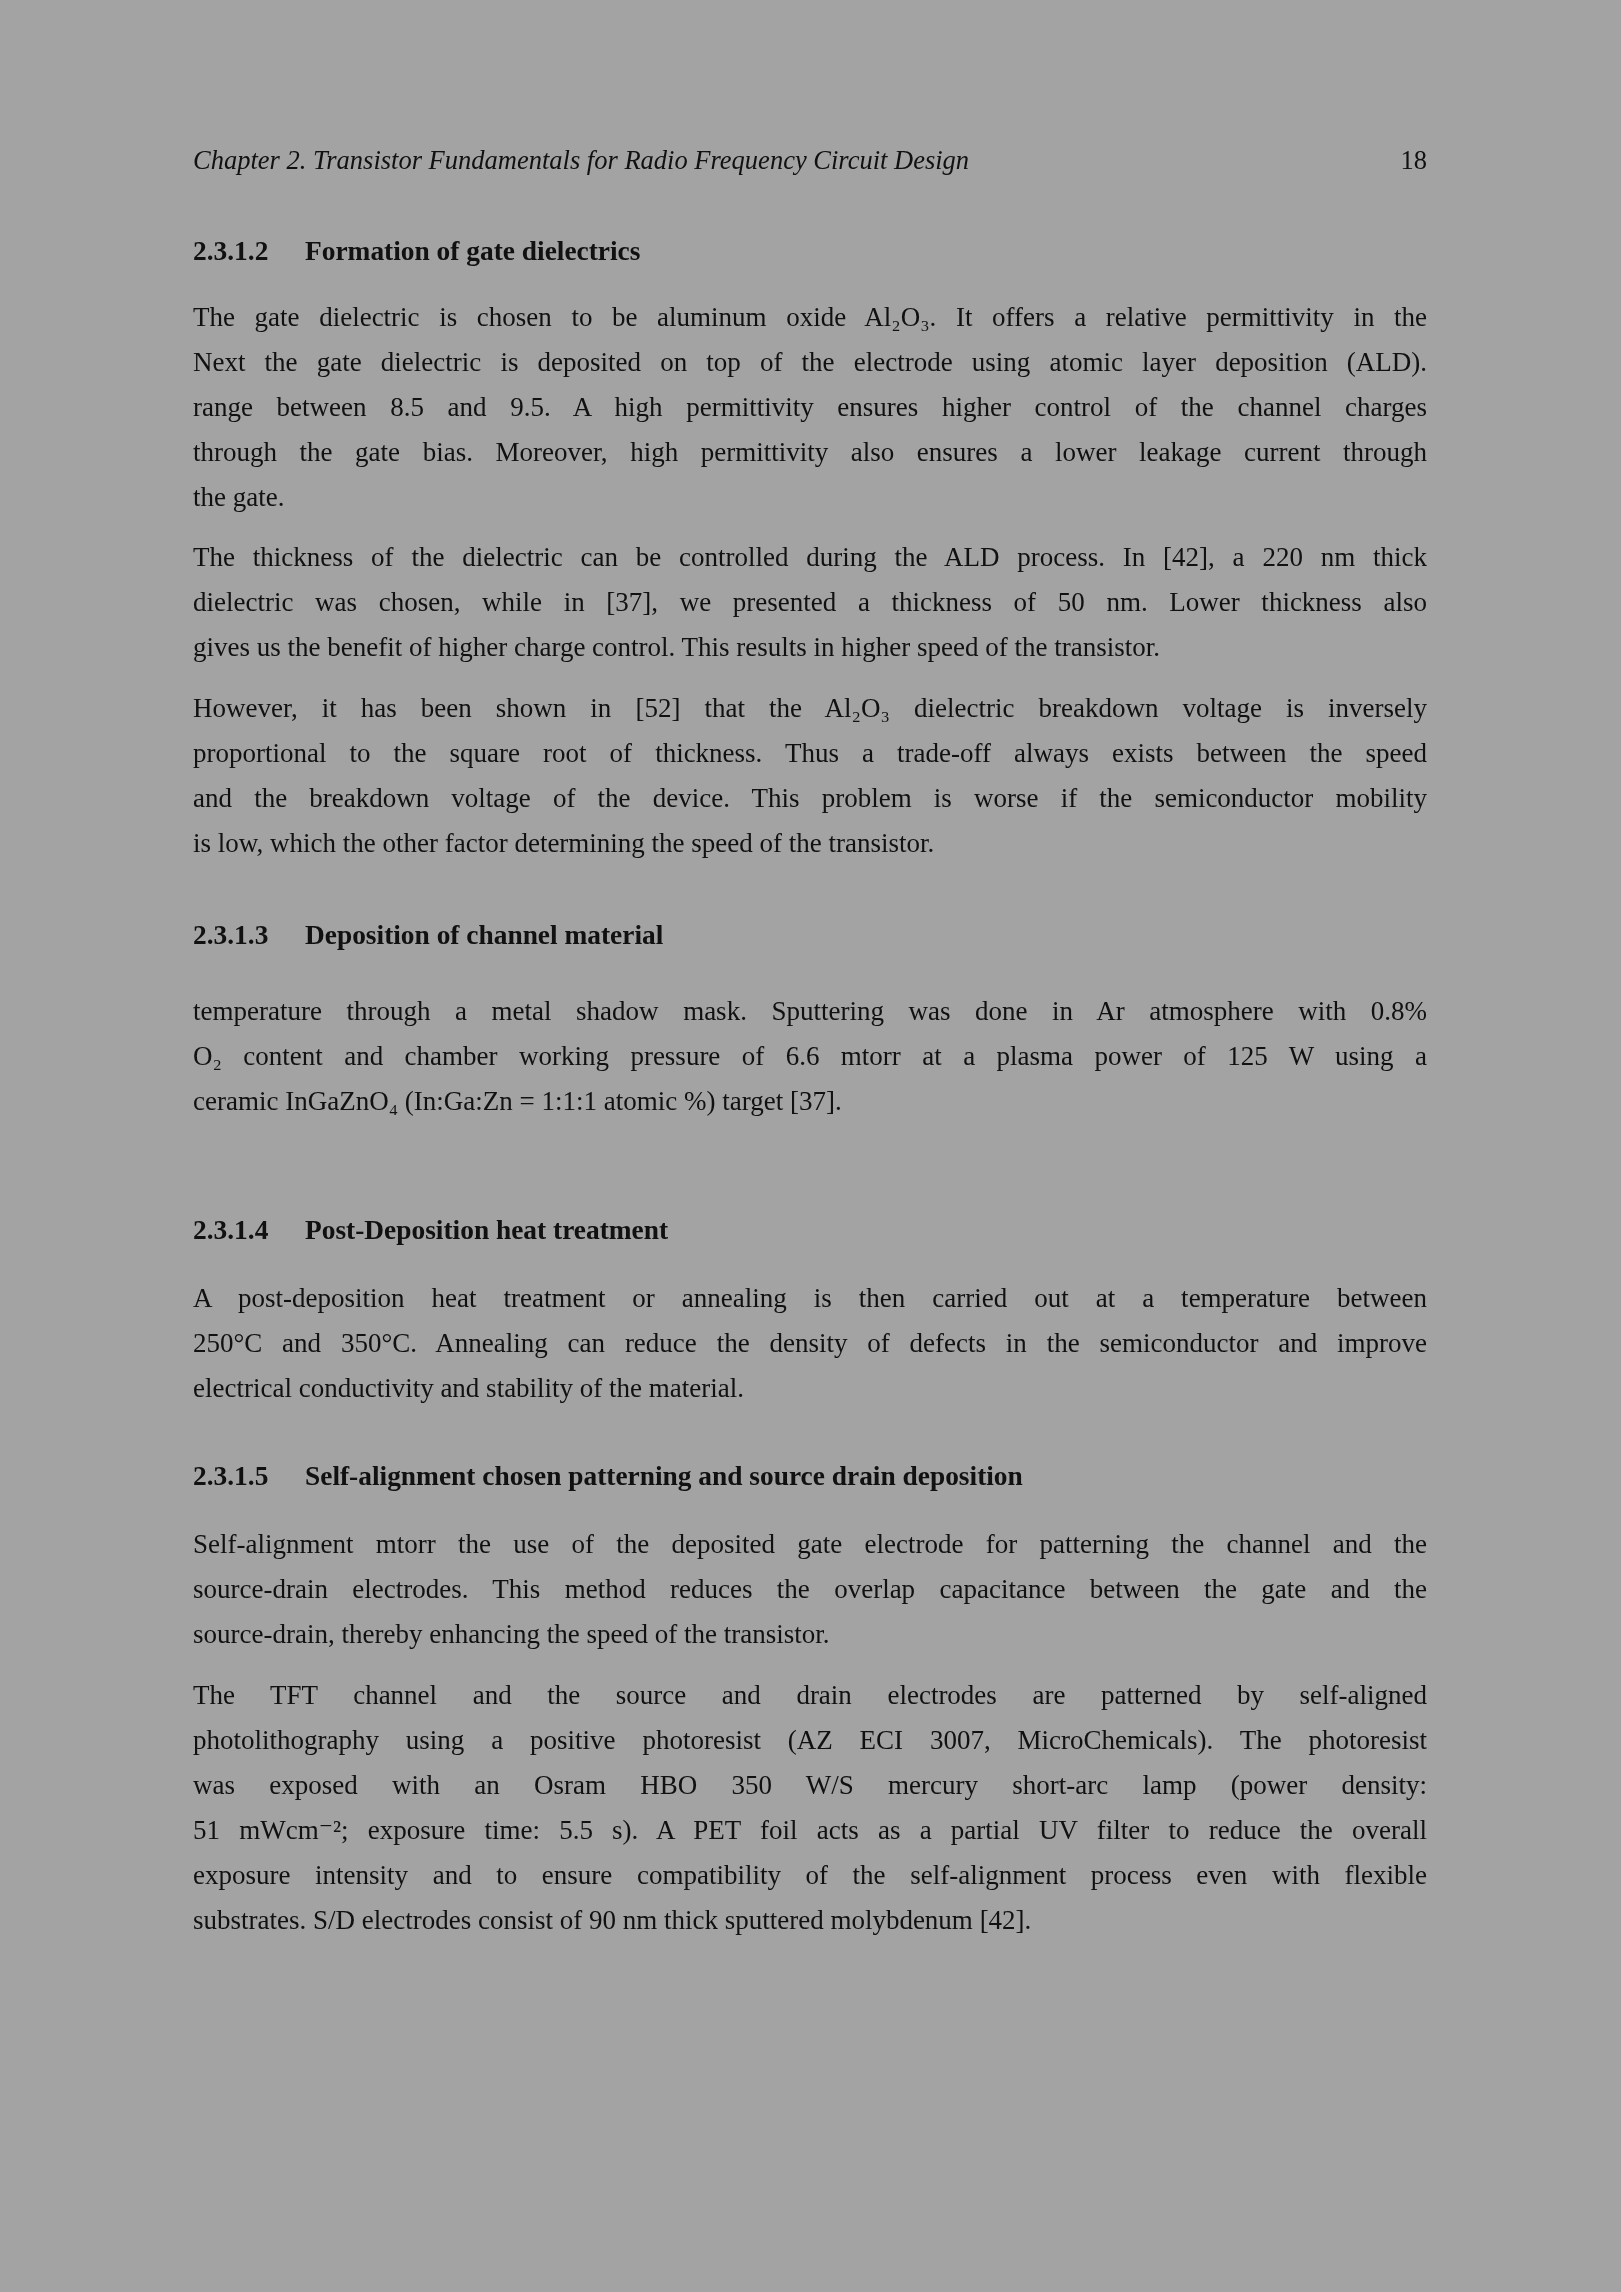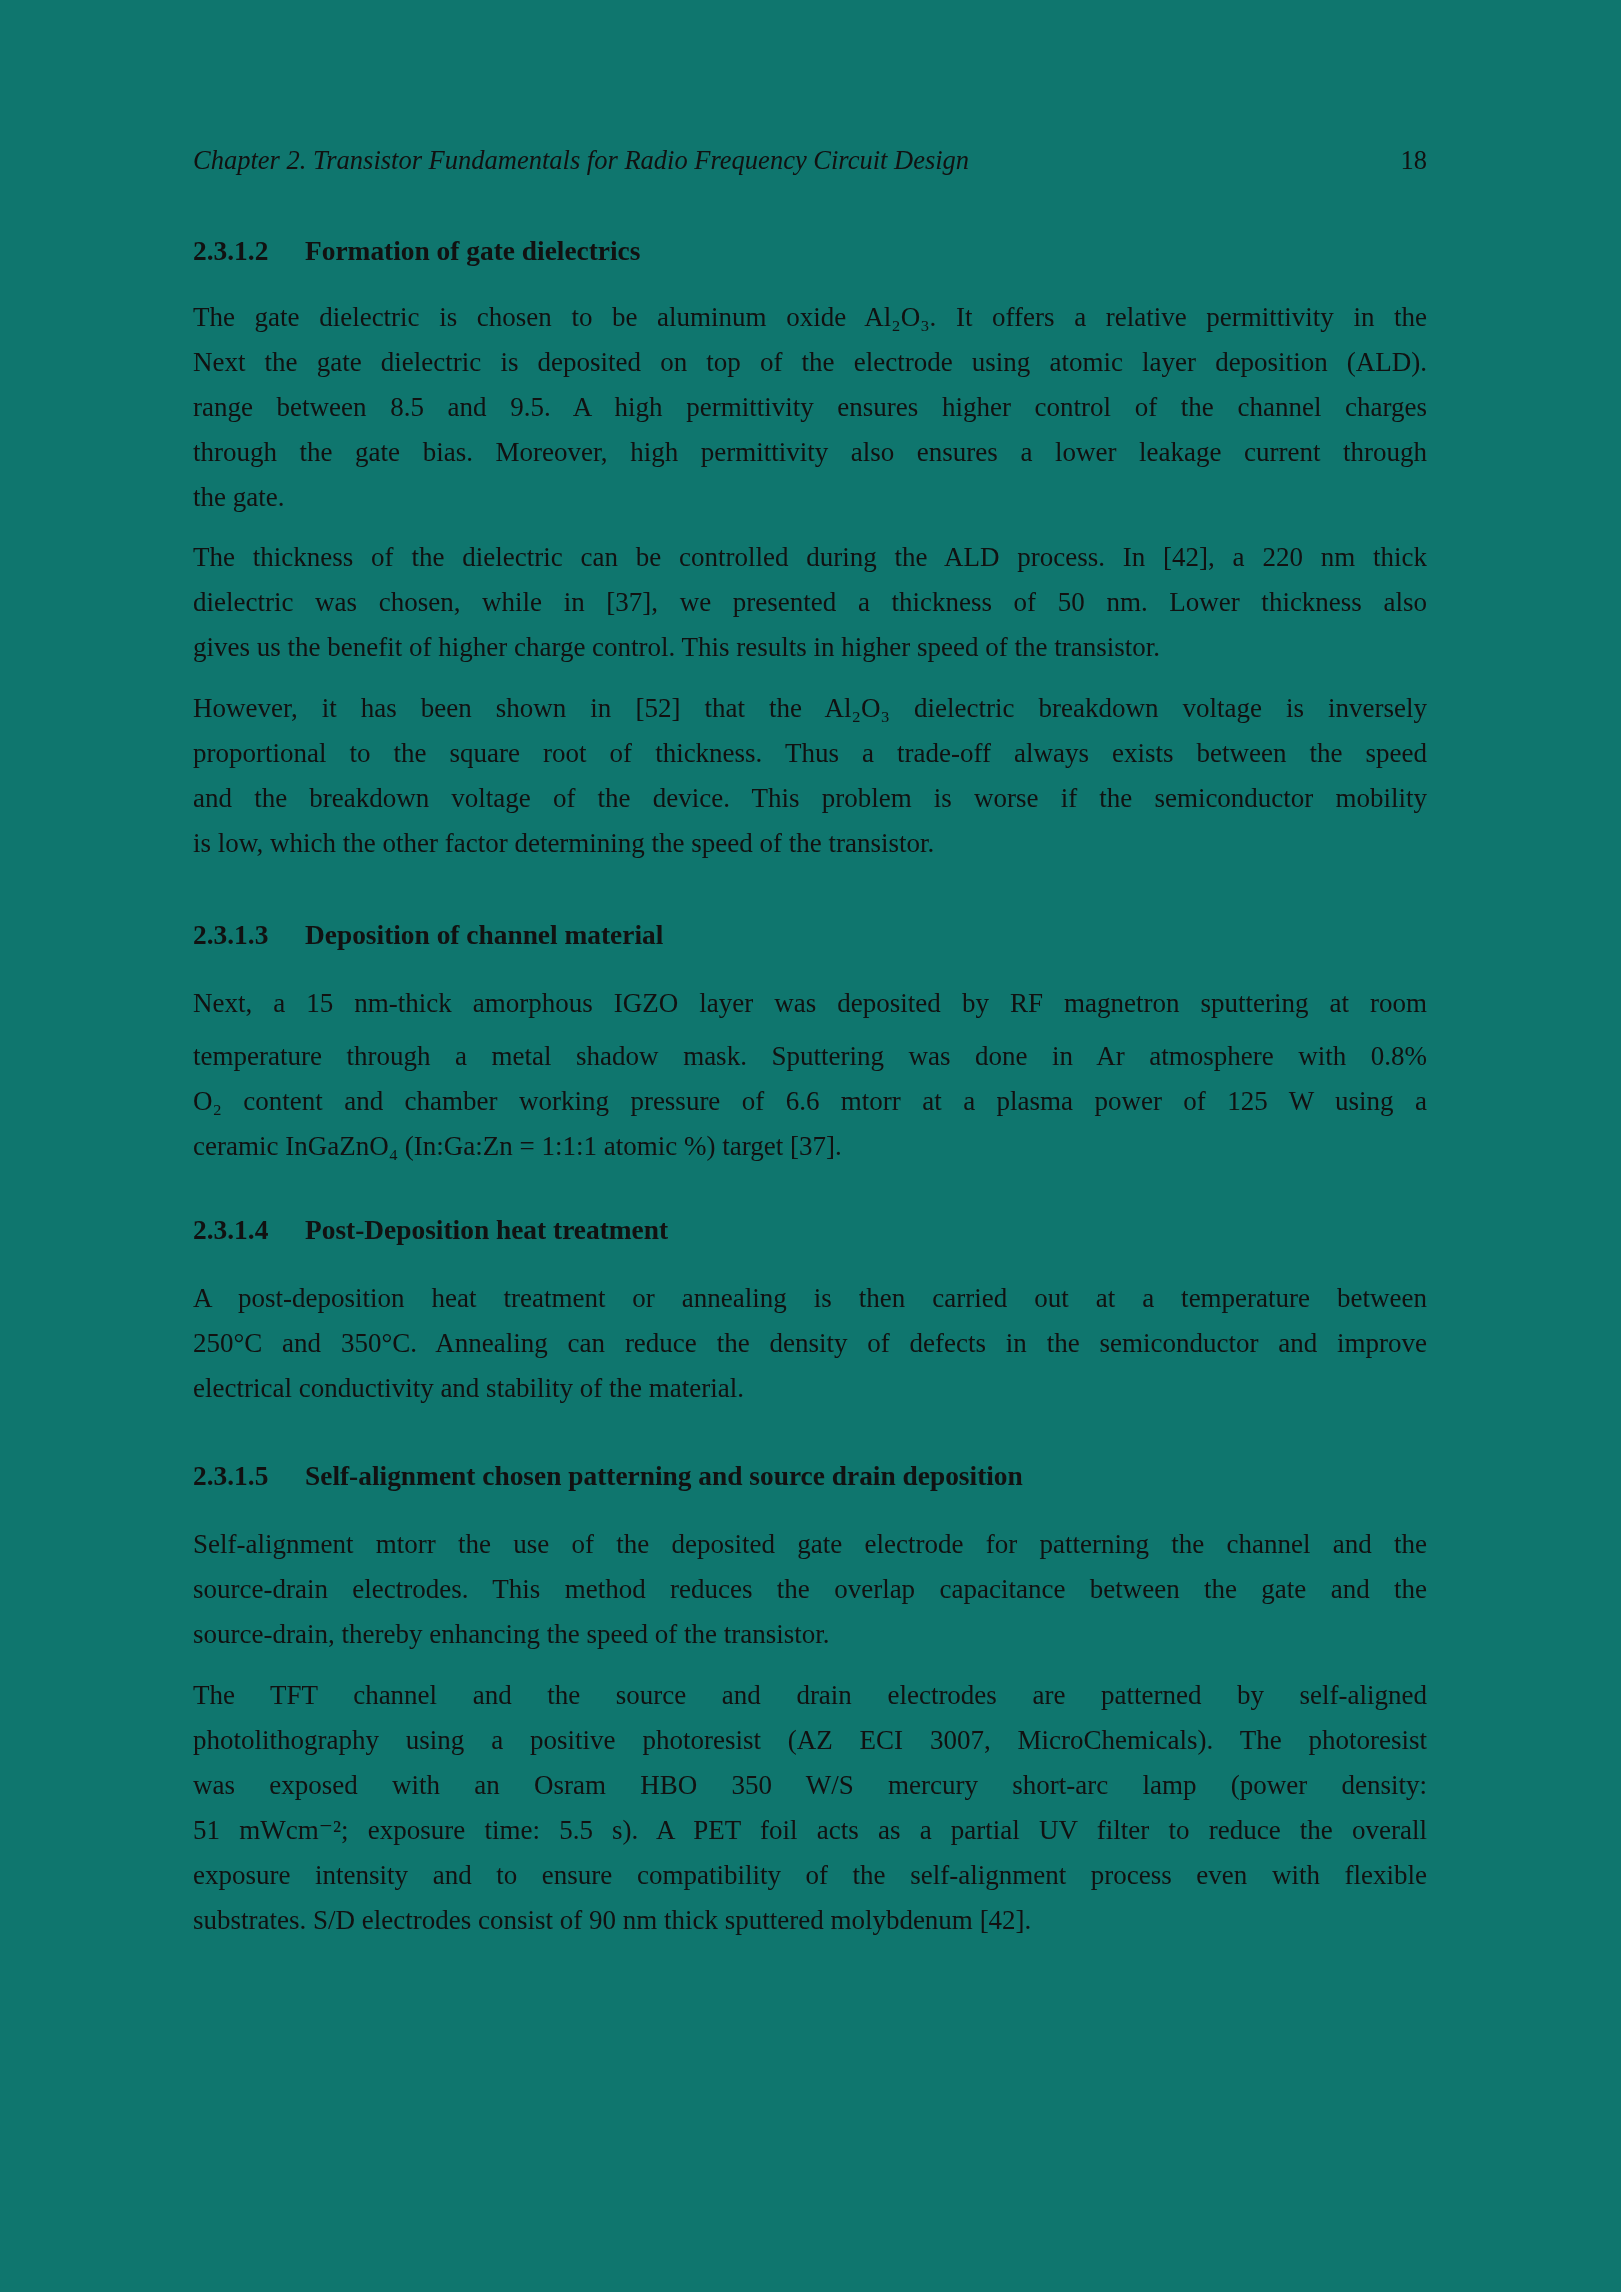--- a/index.html
+++ b/index.html
@@ -13,21 +13,21 @@
     position: relative;
     overflow: hidden;
     color: #111111;
     font-family: "Liberation Serif", "DejaVu Serif", serif;
   }
   .page {
     position: absolute;
     left: 0; top: 0;
     width: 1621px;
     height: 2293px;
-    background: #0f766e;
+    background: #a3a3a3;
   }
   .running-head {
     position: absolute;
     left: 193px;
     width: 1234px;
     top: 143px;
     height: 35px;
     font-size: 26.5px;
     line-height: 35px;
   }
@@ -106,21 +106,20 @@
     <div class="line" style="white-space: normal; overflow: hidden;">proportional to the square root of thickness. Thus a trade-off always exists between the speed</div>
     <div class="line" style="white-space: normal; overflow: hidden;">and the breakdown voltage of the device. This problem is worse if the semiconductor mobility</div>
     <div class="line last">is low, which the other factor determining the speed of the transistor.</div>
   </div>
 
   <div class="block heading" style="top:918px;">
     <span class="num">2.3.1.3</span><span>Deposition of channel material</span>
   </div>
 
   <div class="block para" style="top:981px;">
-    <div class="line" style="white-space: normal; overflow: hidden;">Next, a 15 nm-thick amorphous IGZO layer was deposited by RF magnetron sputtering at room</div>
     <div class="line" style="white-space: normal; overflow: hidden; margin-top: 8px;">temperature through a metal shadow mask. Sputtering was done in Ar atmosphere with 0.8%</div>
     <div class="line" style="white-space: normal; overflow: hidden;">O₂ content and chamber working pressure of 6.6 mtorr at a plasma power of 125 W using a</div>
     <div class="line last">ceramic InGaZnO₄ (In:Ga:Zn = 1:1:1 atomic %) target [37].</div>
   </div>
 
   <div class="block heading" style="top:1213px;">
     <span class="num">2.3.1.4</span><span>Post-Deposition heat treatment</span>
   </div>
 
   <div class="block para" style="top:1276px;">

